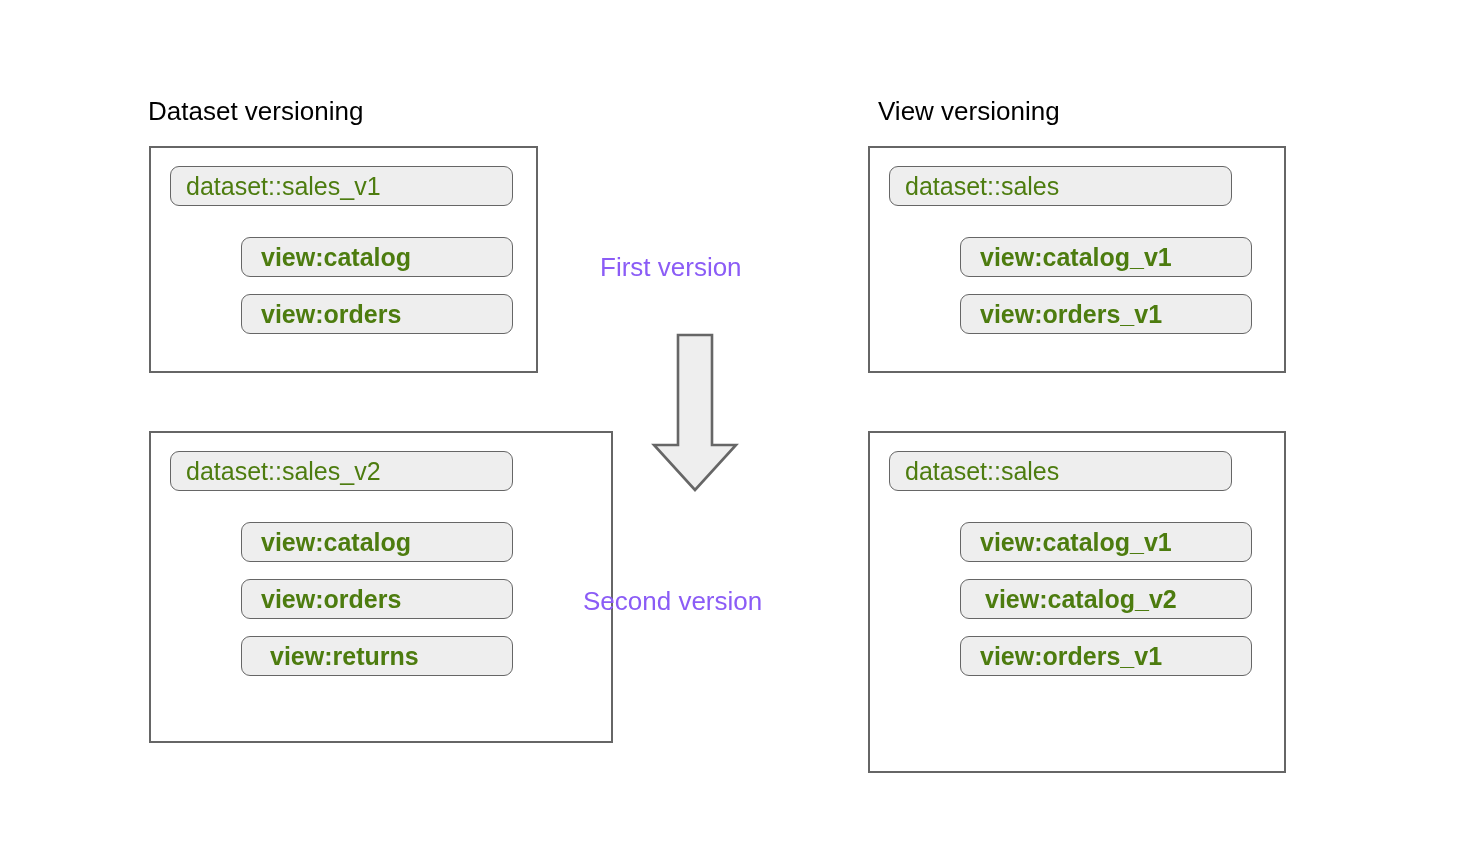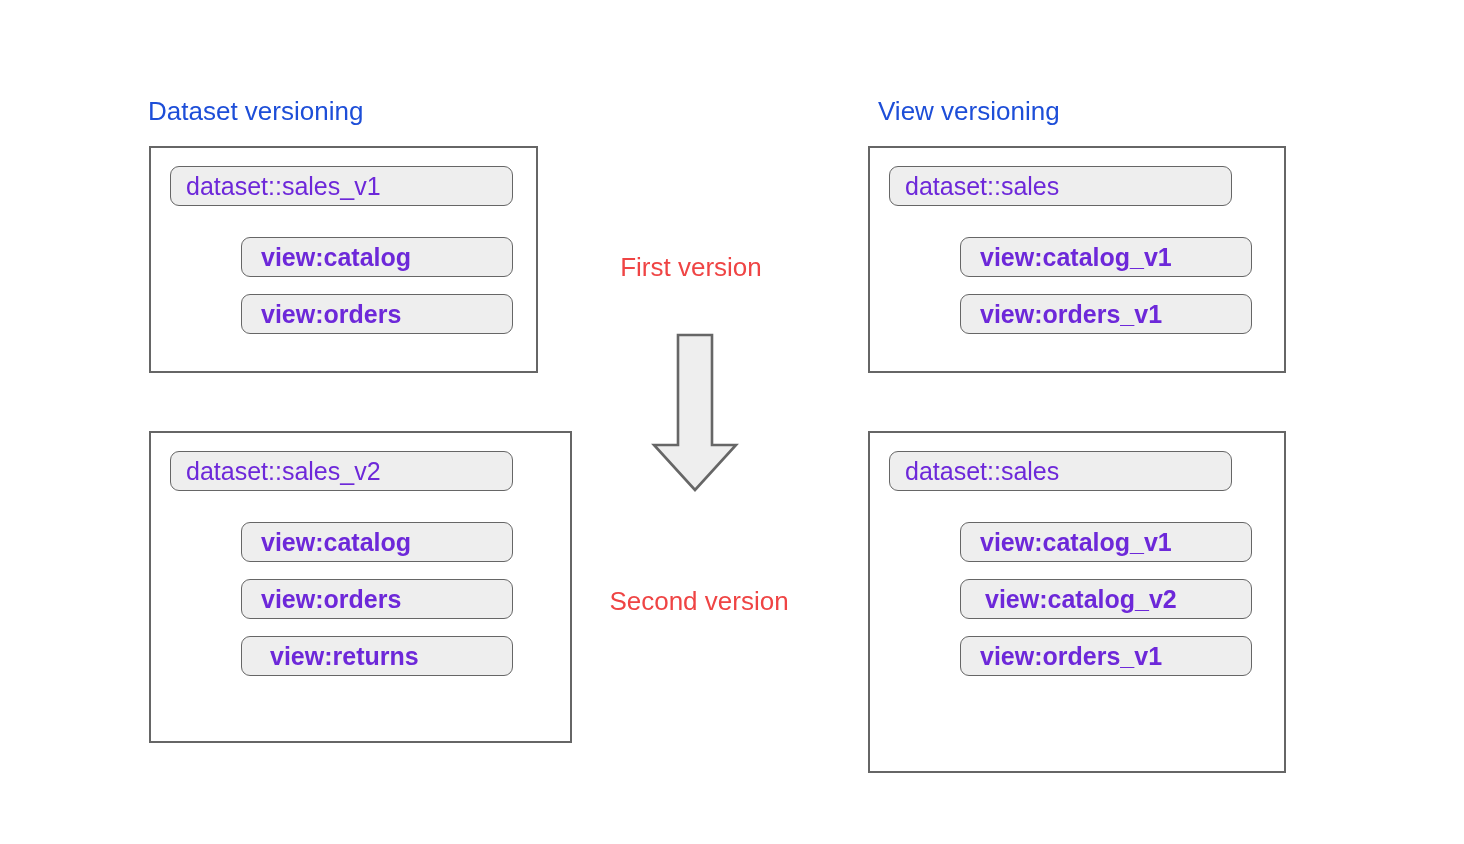--- a/index.html
+++ b/index.html
@@ -18,64 +18,64 @@
     height: 844px;
     background: #ffffff;
     overflow: hidden;
   }
 
   
   .col-title {
     position: absolute;
     font-size: 26px;
     line-height: 30px;
-    color: #1d4ed8;
+    color: #000000;
     white-space: nowrap;
   }
   #title-left   { left: 148px; top: 96px; }
   #title-right  { left: 878px; top: 96px; }
 
   
   .group-box {
     position: absolute;
     box-sizing: border-box;
     background: #ffffff;
     border: 2px solid #666666;
   }
   #box-left-v1  { left: 149px; top: 146px; width: 389px; height: 227px; }
-  #box-left-v2  { left: 149px; top: 431px; width: 423px; height: 312px; }
+  #box-left-v2  { left: 149px; top: 431px; width: 464px; height: 312px; }
   #box-right-v1 { left: 868px; top: 146px; width: 418px; height: 227px; }
   #box-right-v2 { left: 868px; top: 431px; width: 418px; height: 342px; }
 
   
   .pill {
     position: absolute;
     box-sizing: border-box;
     height: 40px;
     background: #eeeeee;
     border: 1.6px solid #666666;
     border-radius: 9px;
     display: flex;
     align-items: center;
     font-size: 25px;
-    color: #6d28d9;
+    color: #4d7c0f;
     white-space: nowrap;
     padding-left: 16px;
   }
   .pill.dataset { padding-left: 15px; }
   .pill.view    { padding-left: 19px; font-weight: bold; }
 
   
   .step-label {
     position: absolute;
     font-size: 26px;
     line-height: 30px;
-    color: #ef4444;
+    color: #8b5cf6;
     white-space: nowrap;
-    text-align: center;
+    text-align: left;
   }
   #label-first  { left: 600px; top: 252px; width: 182px; }
   #label-second { left: 583px; top: 586px; width: 232px; }
 
   
   #version-arrow {
     position: absolute;
     left: 650px;
     top: 333px;
     width: 90px;

